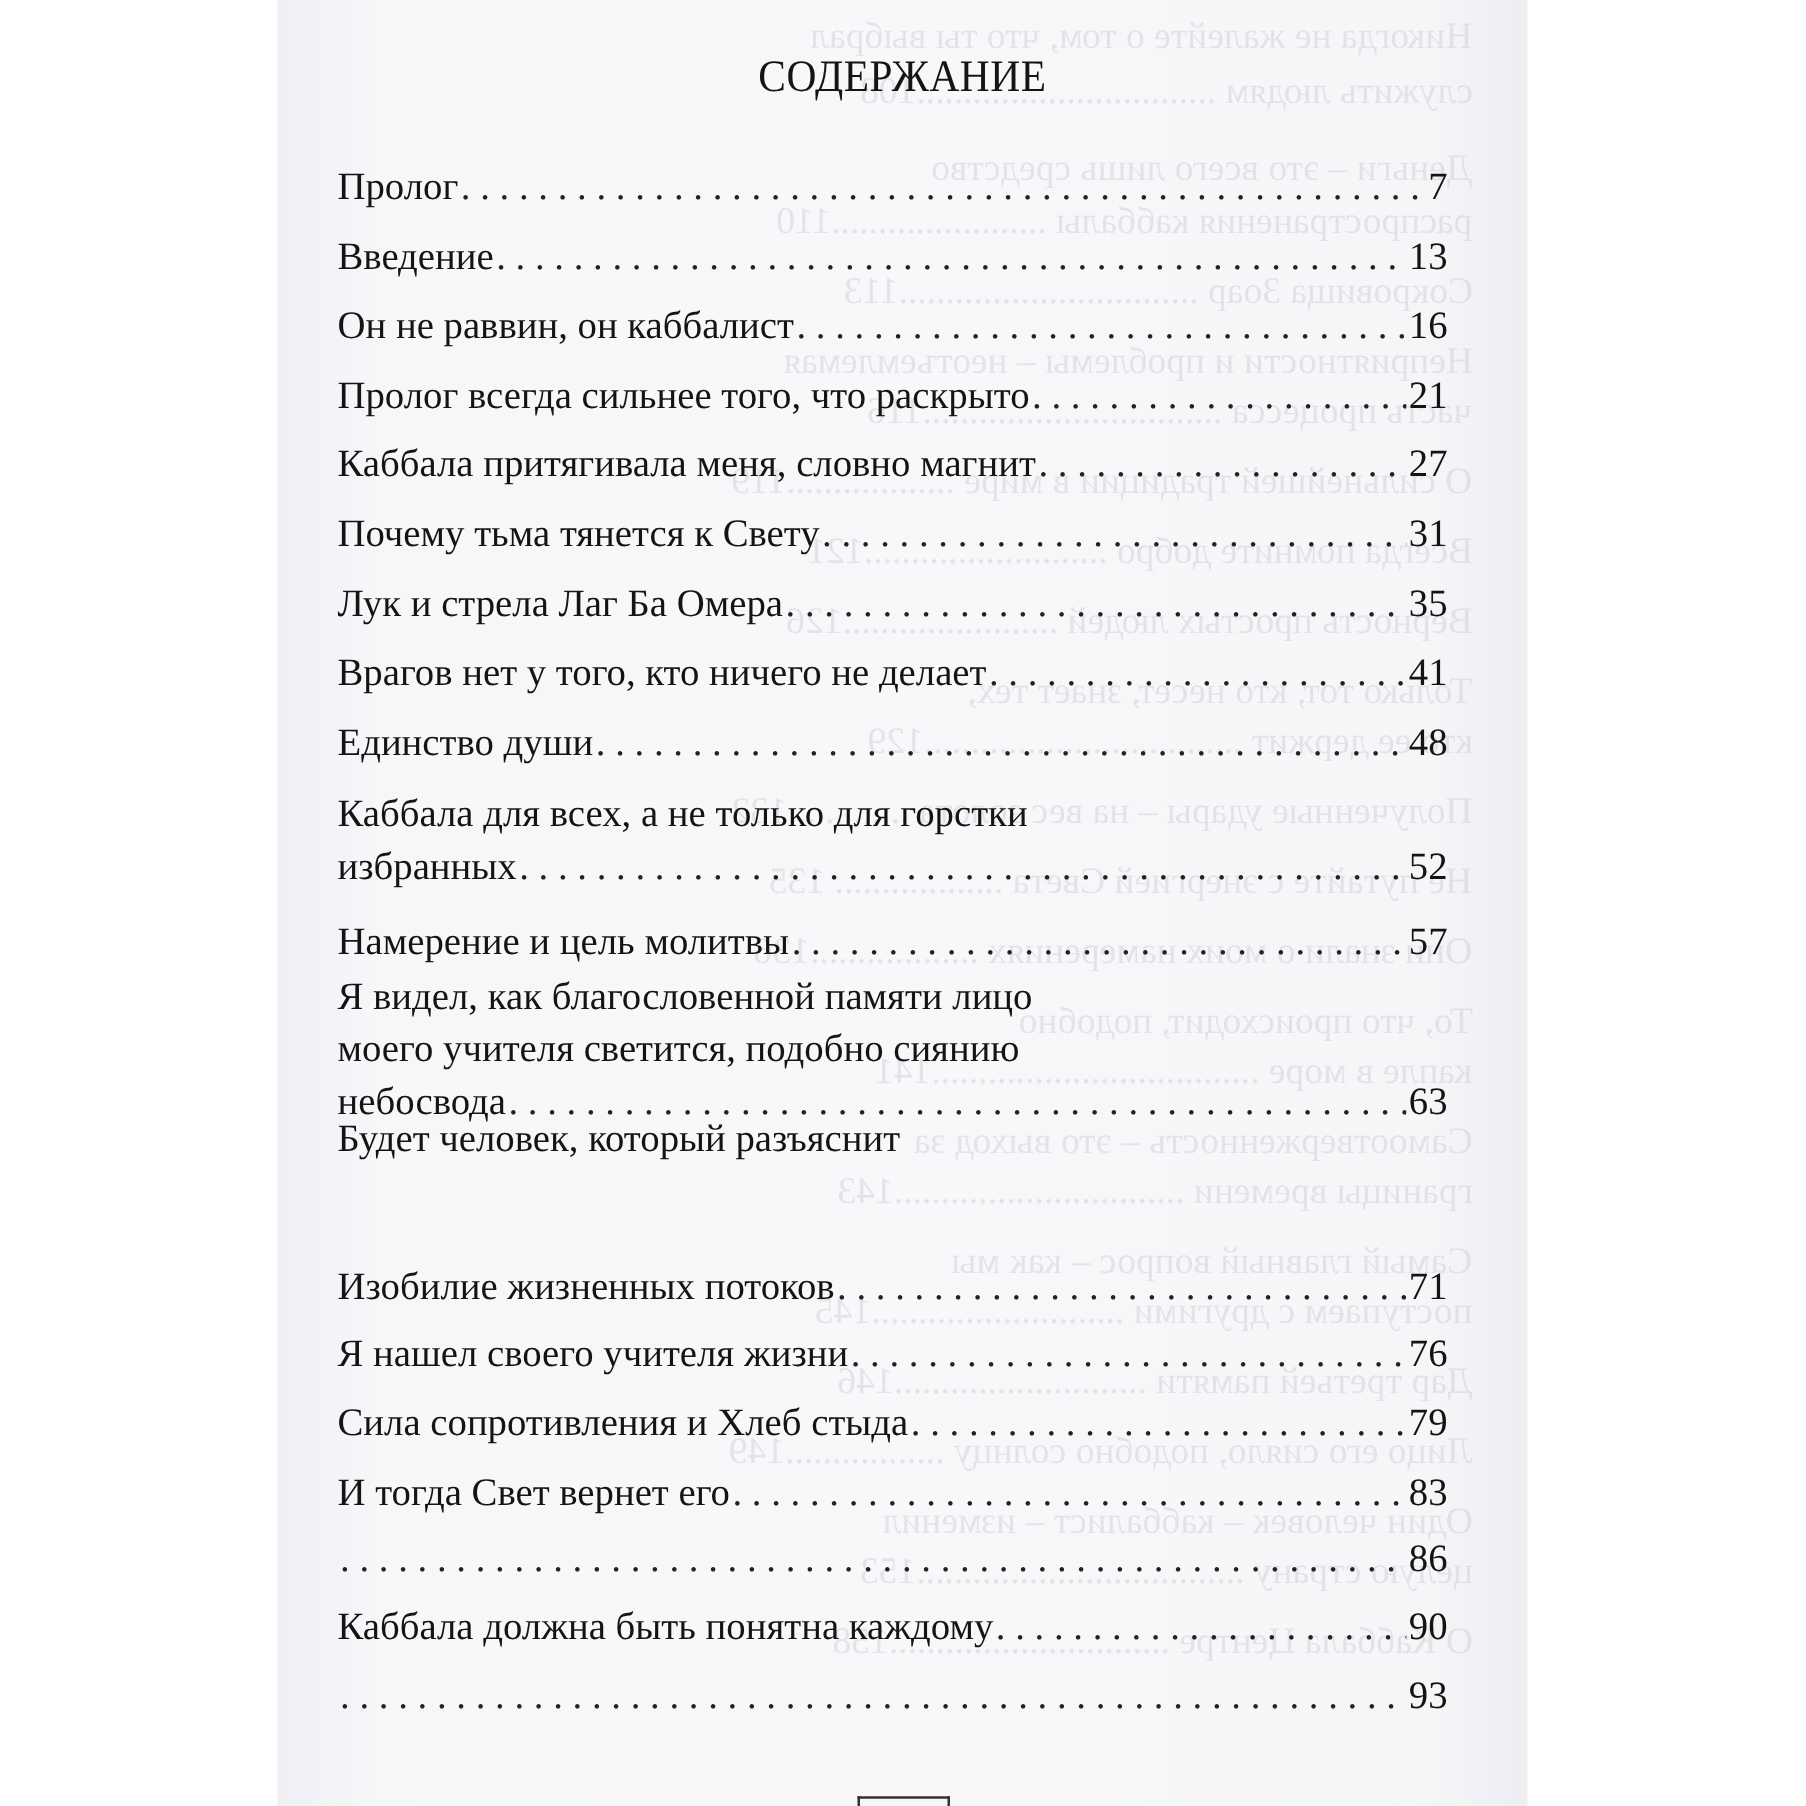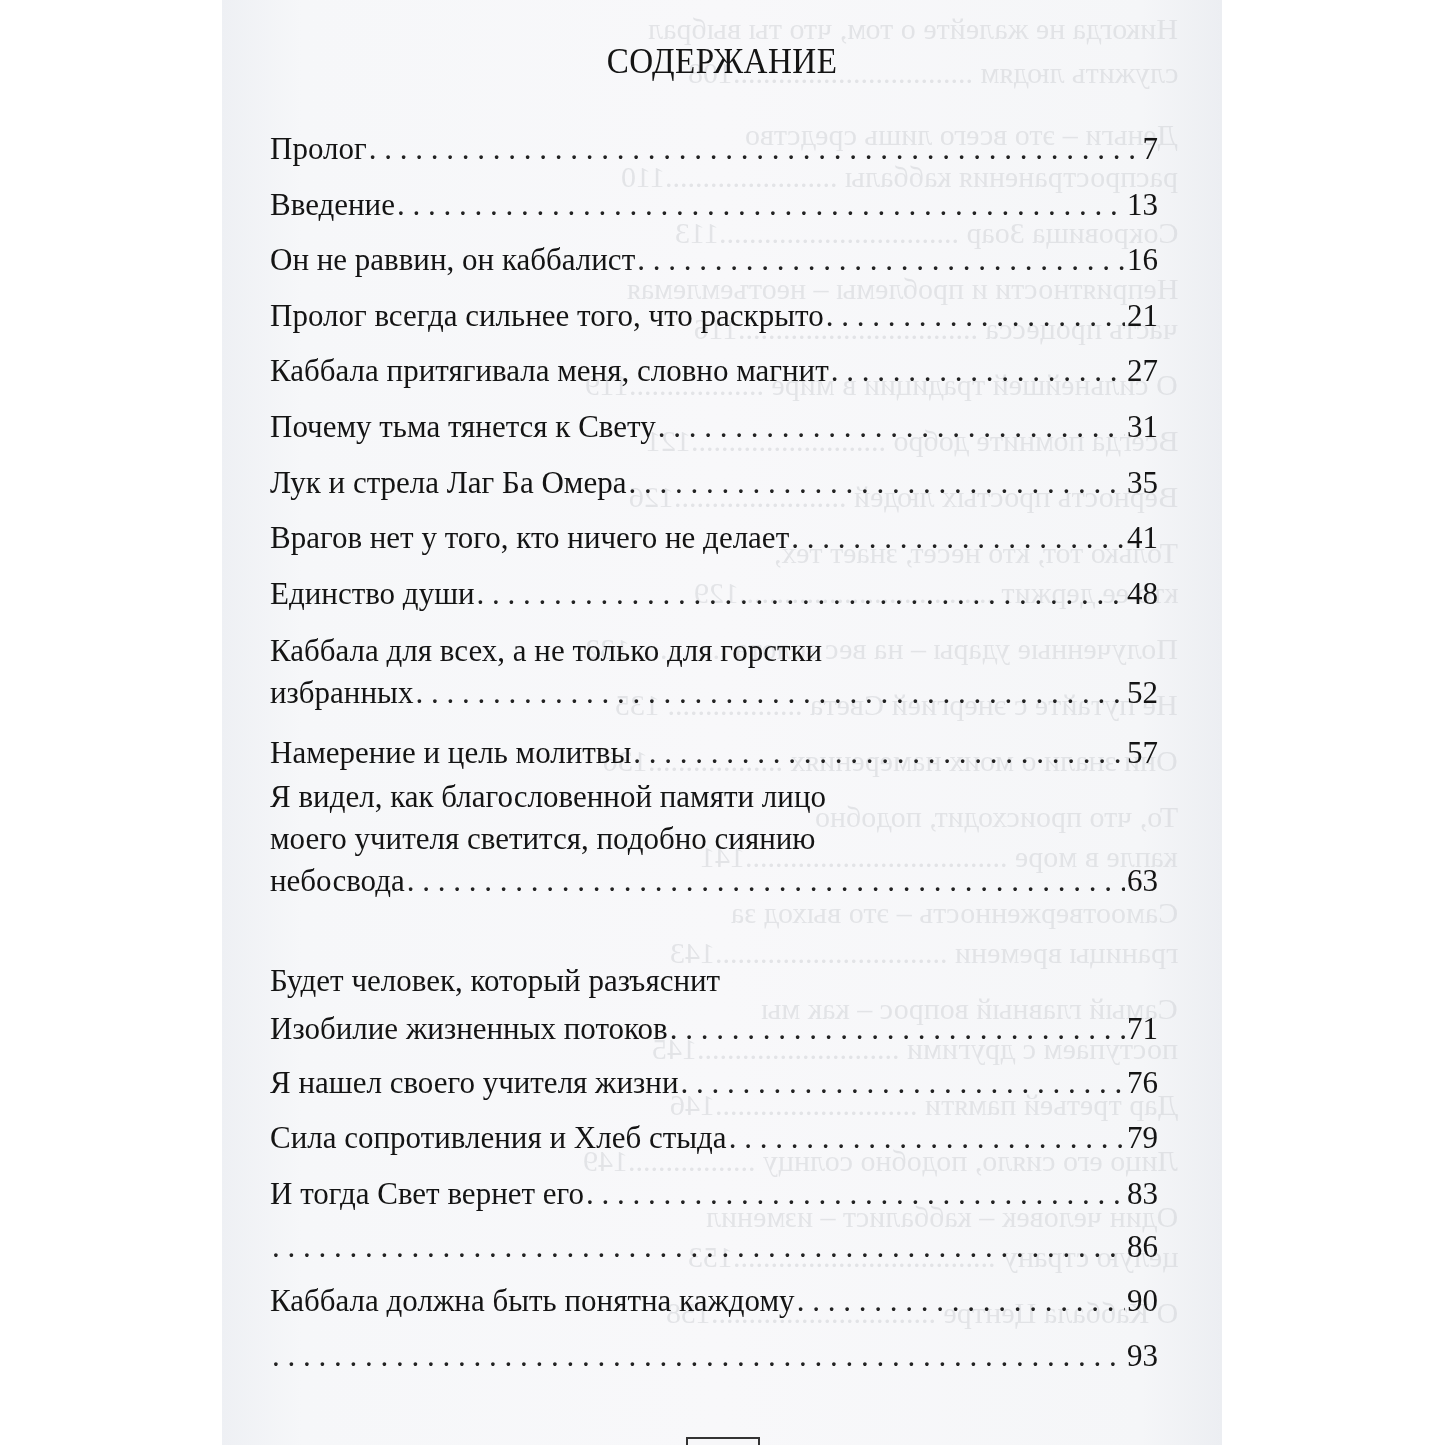--- a/index.html
+++ b/index.html
@@ -159,21 +159,21 @@
       </div>
       <div class="entry" style="top: 776px;">
         <span class="line">Я видел, как благословенной памяти лицо</span>
         <span class="line">моего учителя светится, подобно сиянию</span>
         <span class="line last">
           <span class="lbl">небосвода</span>
           <span class="dots"></span>
           <span class="pg">63</span>
         </span>
       </div>
-      <div class="entry" style="top: 960px;">
+      <div class="entry" style="top: 890px;">
         <span class="line">Будет человек, который разъяснит</span>
       </div>
       <div class="entry" style="top: 1008px;">
         <span class="line last">
           <span class="lbl">Изобилие жизненных потоков</span>
           <span class="dots"></span>
           <span class="pg">71</span>
         </span>
       </div>
       <div class="entry" style="top: 1062px;">

